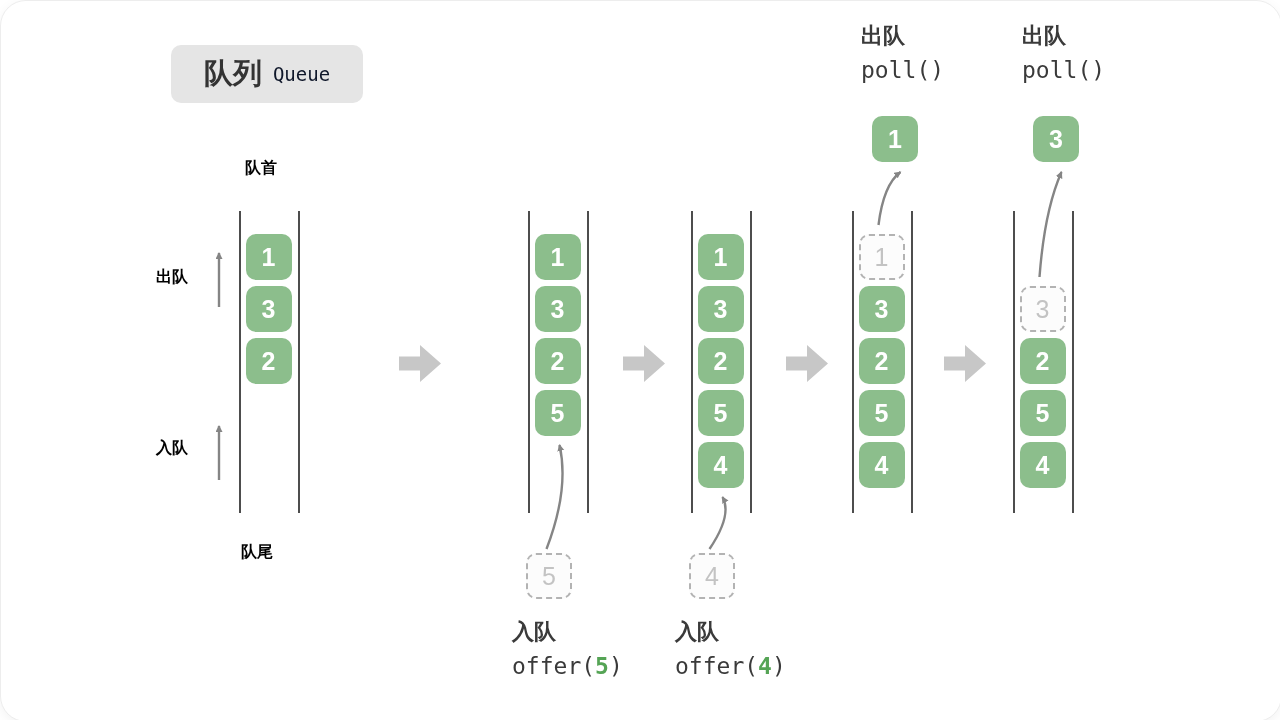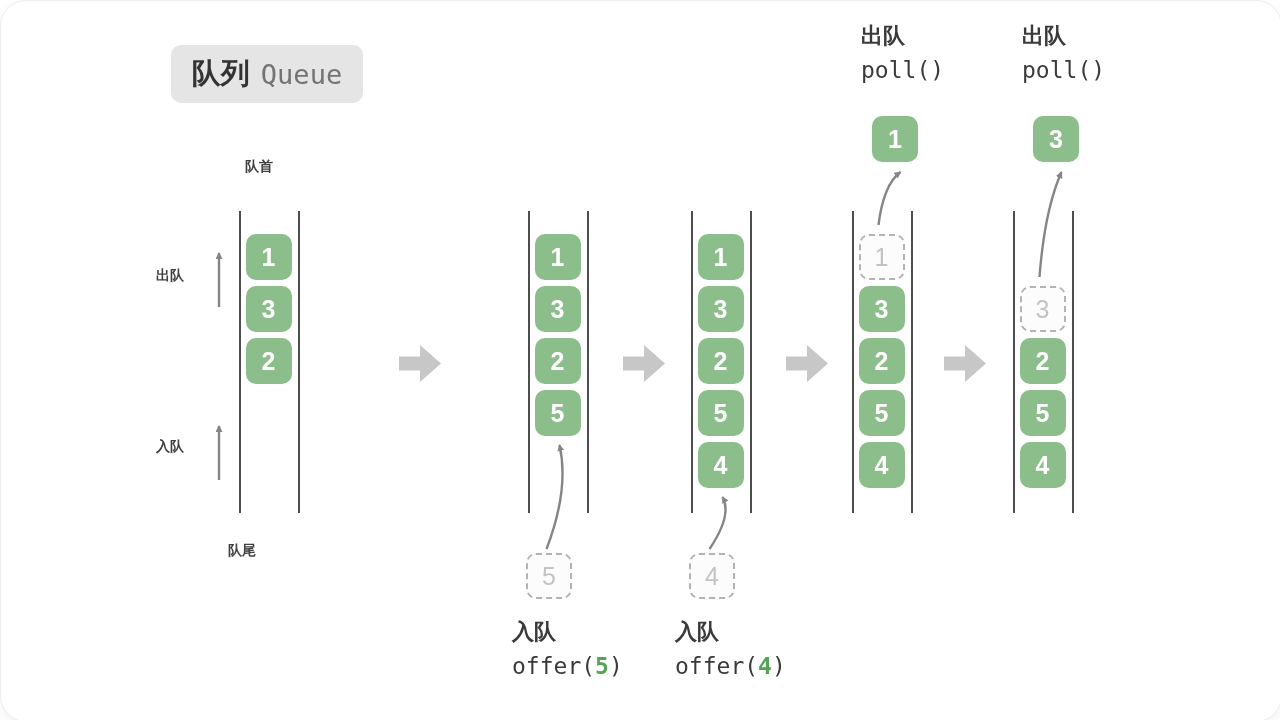--- a/index.html
+++ b/index.html
@@ -12,23 +12,23 @@
     color:#3a3a3a;
   }
   .abs{position:absolute;}
   
   #title-badge{
     left:170px;top:44px;width:192px;height:58px;
     background:#e5e5e5;border-radius:10px;
     display:flex;align-items:center;justify-content:center;gap:11px;
   }
   #title-badge .zh{font-size:29px;font-weight:bold;color:#333;}
-  #title-badge .en{font-size:27px;font-family:"DejaVu Sans Mono","Liberation Mono",monospace;color:#737373;}
+  #title-badge .en{font-size:19px;font-family:"DejaVu Sans Mono","Liberation Mono",monospace;color:#0f172a;}
   
-  .side-label{font-size:14px;font-weight:bold;color:#404040;white-space:nowrap;}
+  .side-label{font-size:16px;font-weight:bold;color:#000000;white-space:nowrap;}
   
   .qline{width:1.5px;background:#4d4d4d;top:210px;height:302px;}
   
   .qbox{
     width:46px;height:46px;border-radius:10px;
     display:flex;align-items:center;justify-content:center;
     font-size:25px;font-weight:bold;color:#ffffff;
     background:#8cbe8c;box-sizing:border-box;
   }
   .qbox.dashed{
@@ -57,21 +57,21 @@
 <body>
 
 <div id="canvas">
 
   <div id="title-badge" class="abs">
     <span class="zh">队列</span>
     <span class="en">Queue</span>
   </div>
 
   <div class="abs side-label" style="left:244px;top:157px;">队首</div>
-  <div class="abs side-label" style="left:227px;top:541px;">队尾</div>
+  <div class="abs side-label" style="left:240px;top:541px;">队尾</div>
   <div class="abs side-label" style="left:155px;top:266px;">出队</div>
   <div class="abs side-label" style="left:155px;top:437px;">入队</div>
 
   <div id="queues">
       <div class="abs qline" style="left: 238px;"></div>
       <div class="abs qline" style="left: 297px;"></div>
       <div class="abs qbox" style="left: 244.5px; top: 233px;">1</div>
       <div class="abs qbox" style="left: 244.5px; top: 285px;">3</div>
       <div class="abs qbox" style="left: 244.5px; top: 337px;">2</div>
       <div class="abs flow-arrow" style="left: 398px; top: 344px;"></div>

